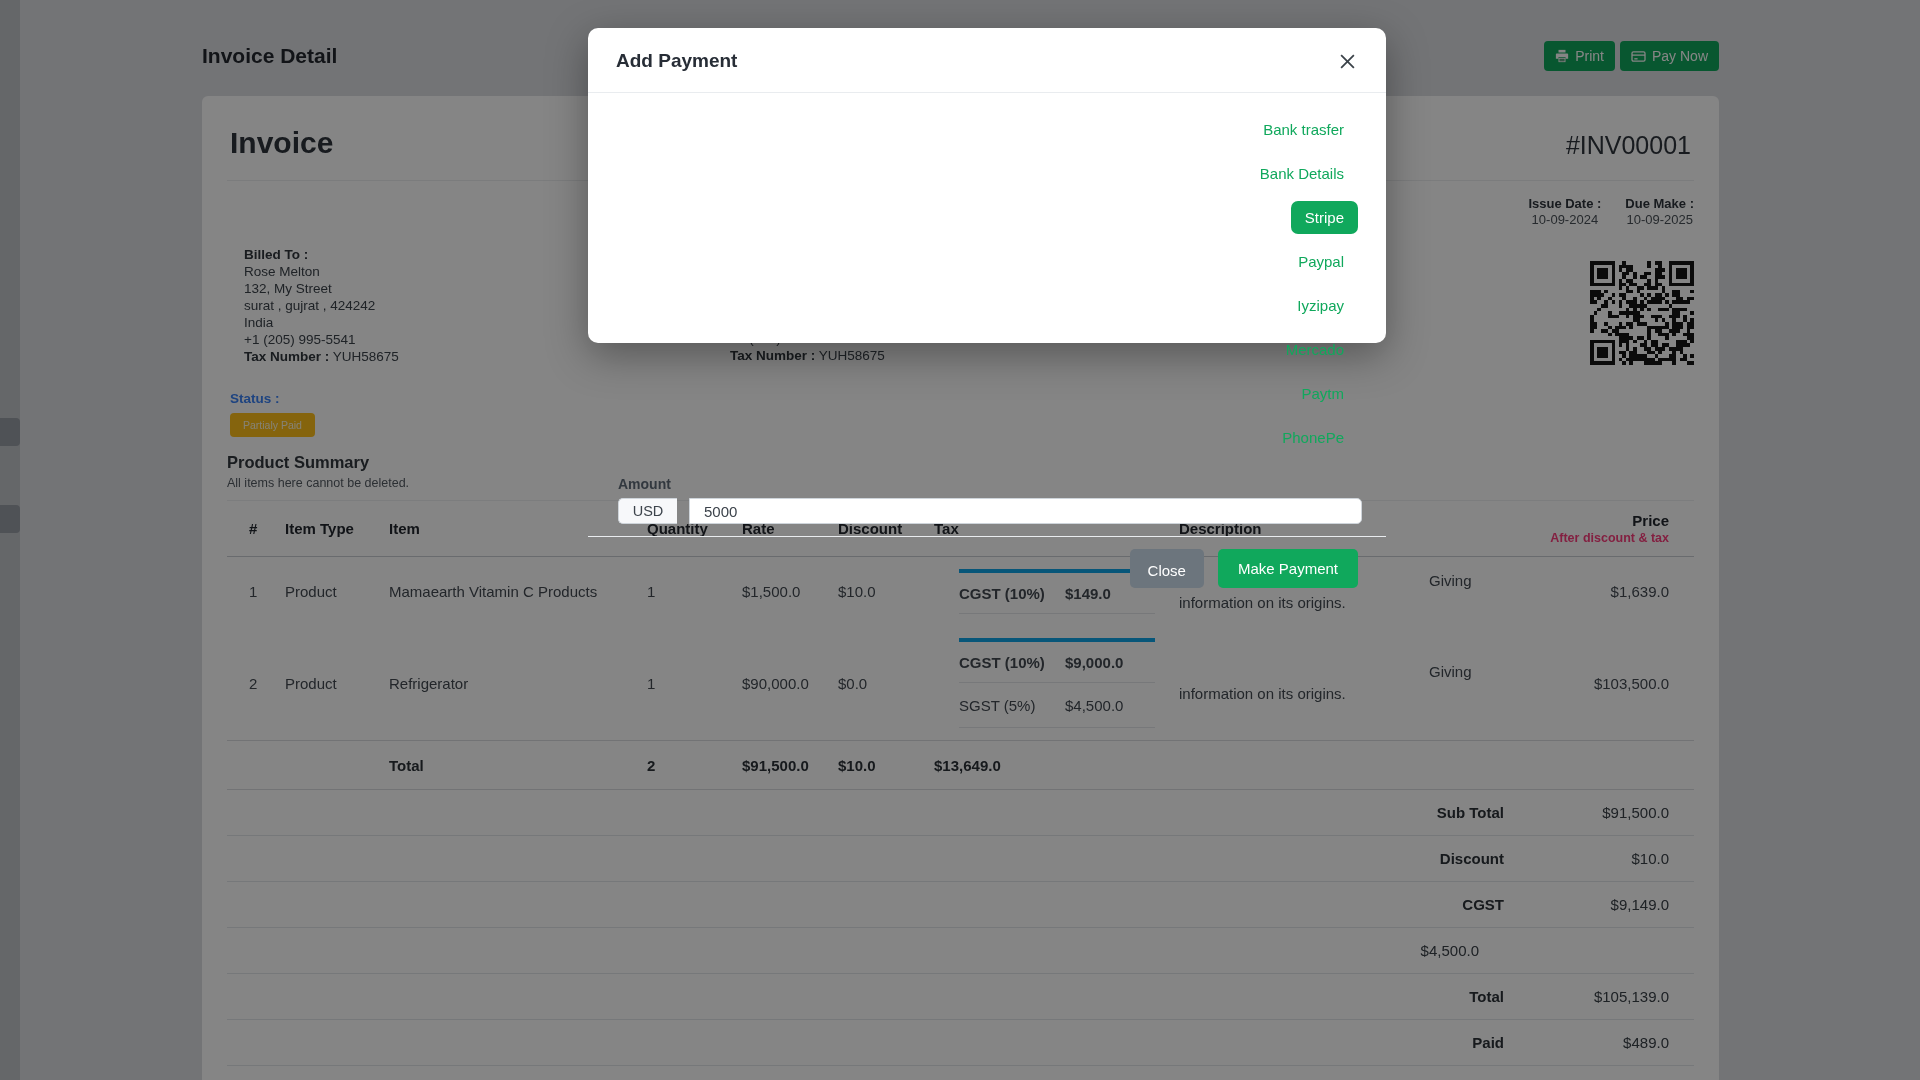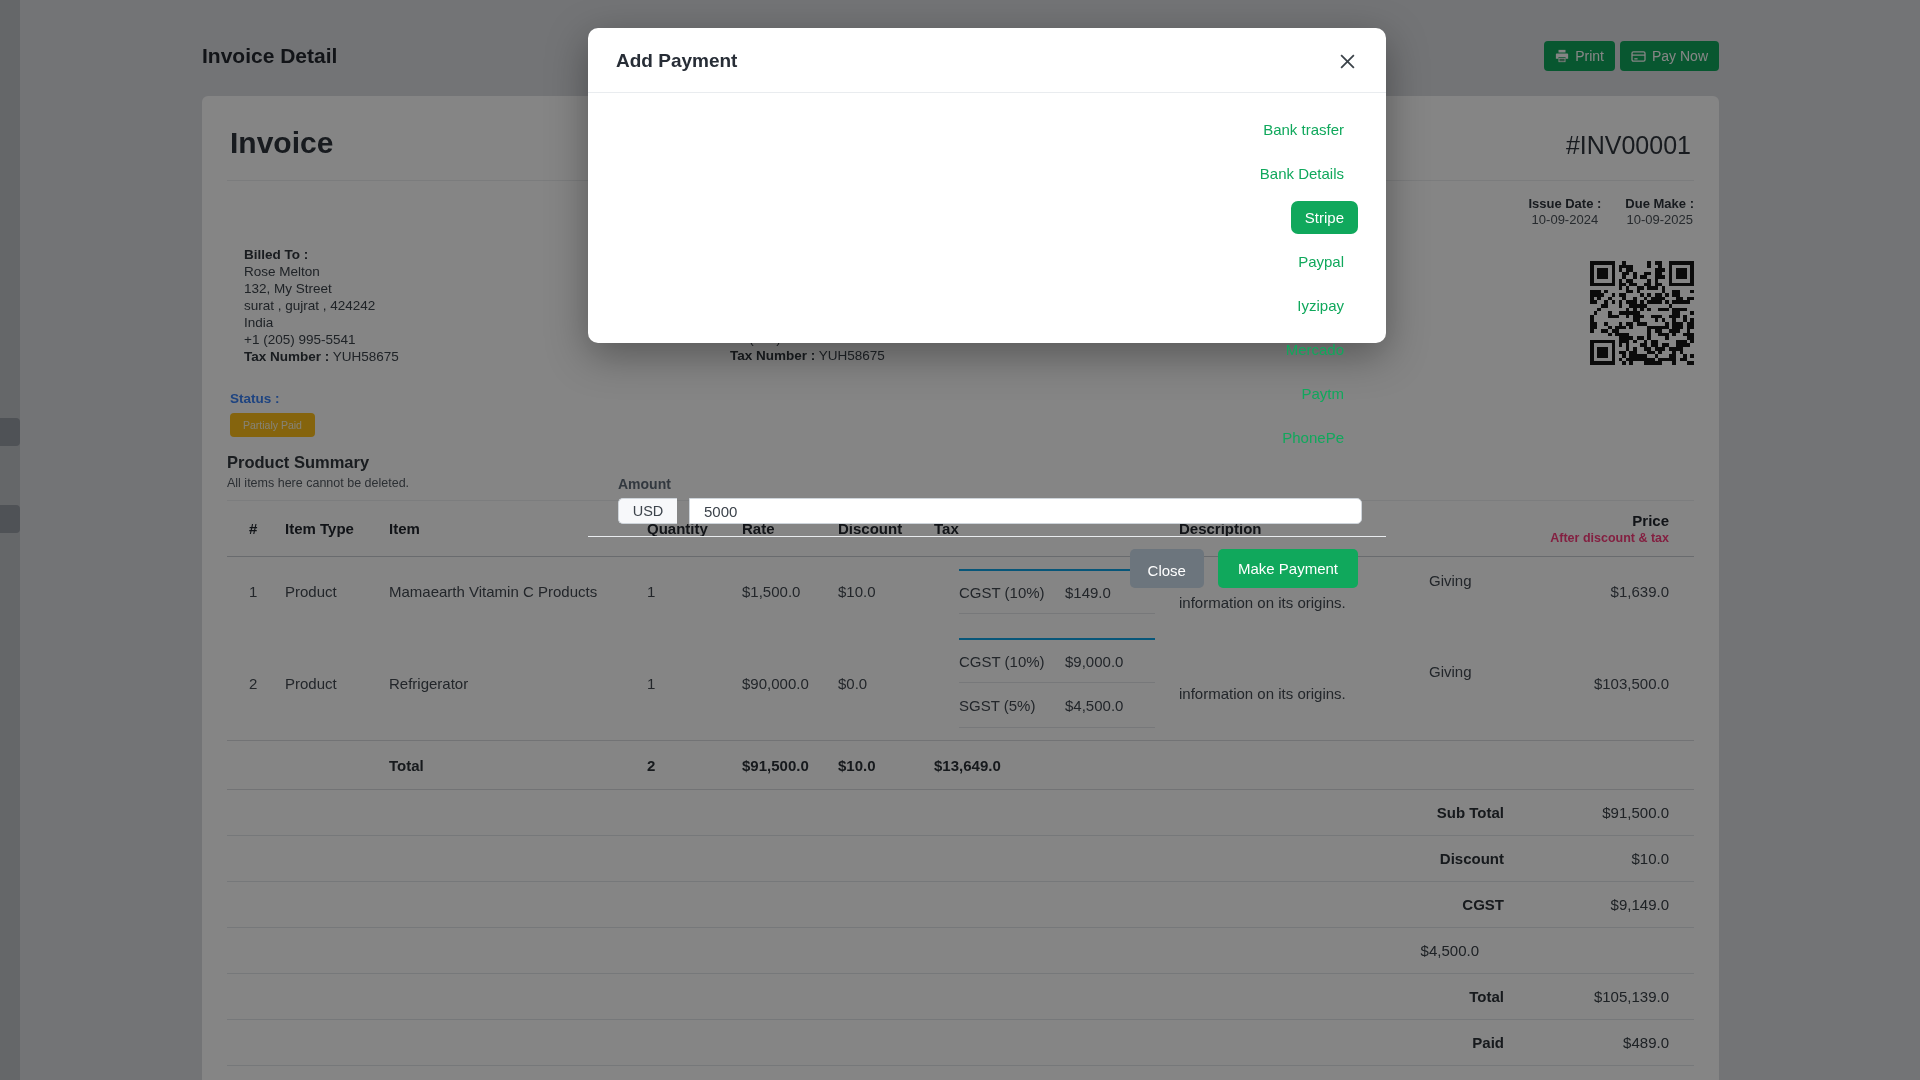--- a/index.html
+++ b/index.html
@@ -56,21 +56,21 @@
 
   .tgrid { display:grid; grid-template-columns:58px 104px 258px 95px 96px 96px 245px 294px 1fr; align-items:center; }
   .thead { border-bottom:1px solid #c9ced3; min-height:56px; font-weight:bold; color:#23282f; font-size:15px; }
   .thead > div:first-child, .c-index { padding-left:22px; }
   .c-price { text-align:right; padding-right:25px; }
   .price-sub { font-size:12.5px; color:var(--red,#fb3e7d); font-weight:bold; margin-top:2px; }
 
   .prow { font-size:15px; color:#434a52; padding:12px 0; }
   .tax-cell { padding-left:25px; padding-right:24px; }
   .tax-subrow { display:flex; height:45px; align-items:center; border-bottom:1px solid #e4e7ea; }
-  .tax-subrow.first { border-top:2px solid #0ea5e9; }
+  .tax-subrow.first { border-top:4px solid #0ea5e9;font-weight:bold; }
   .tax-name { width:106px; }
   .desc-cell { line-height:22px; }
   .desc-l1 { display:block; padding-left:250px; }
   .trow-total { border-top:1px solid #dadde1; border-bottom:1px solid #dadde1; height:50px; font-size:15px; color:#3a4047; }
   .trow-total .b { font-weight:bold; color:#2c3238; }
 
   .sumrow { display:grid; grid-template-columns:1fr 190px; height:46px; align-items:center; border-bottom:1px solid #e3e6ea; font-size:15px; }
   .sumrow .sl { text-align:right; font-weight:bold; color:#2c3238; }
   .sumrow .sv { text-align:right; padding-right:25px; color:#3a4148; }
 

